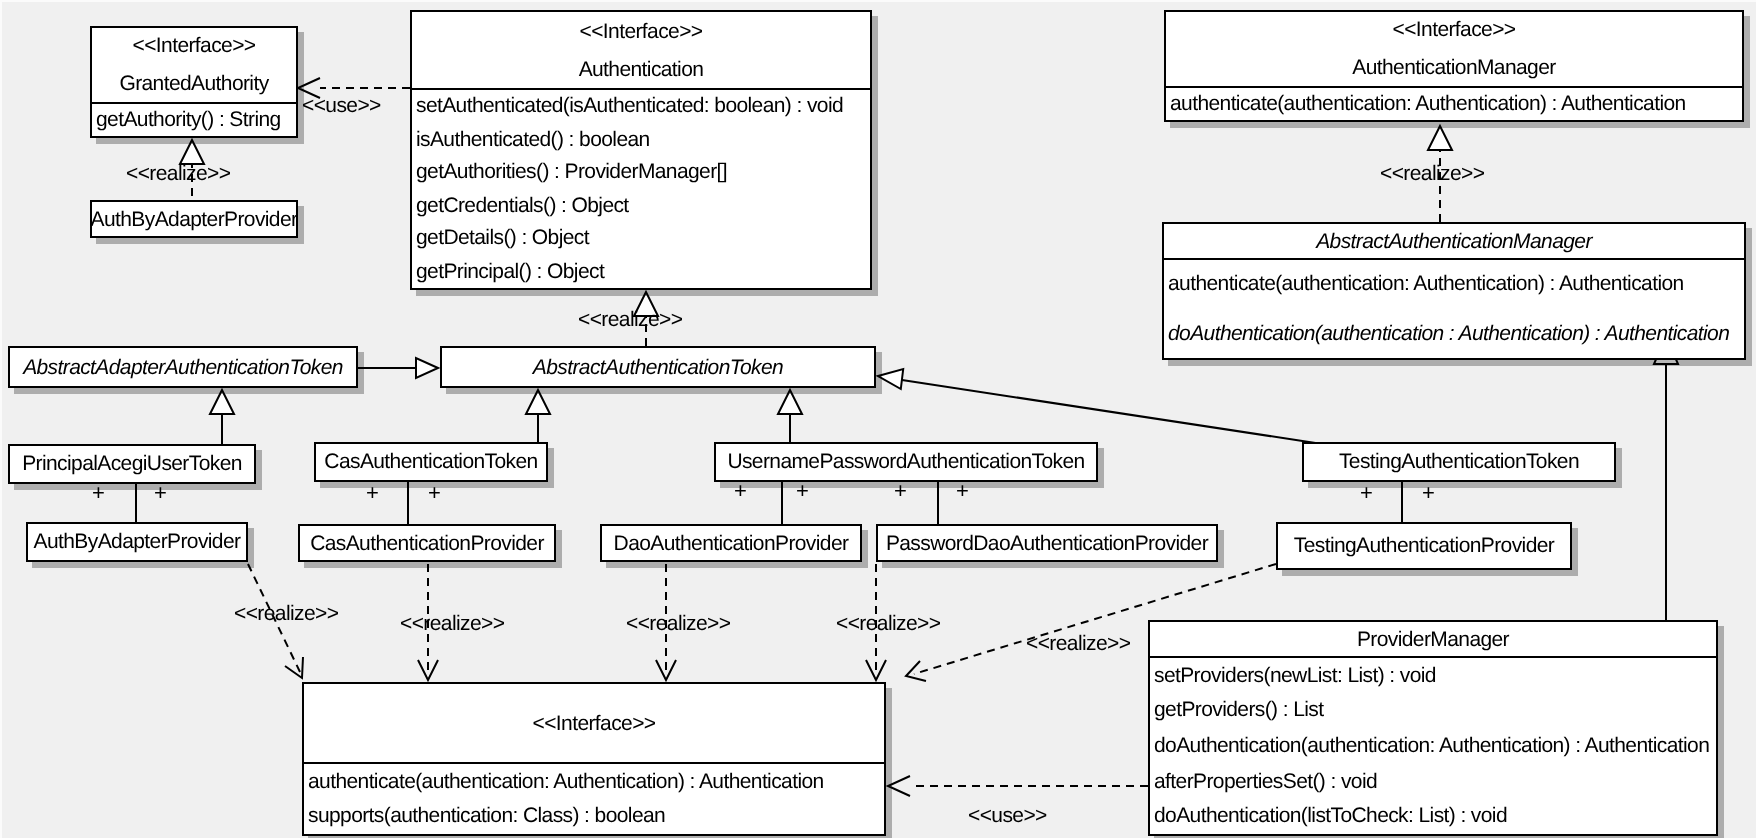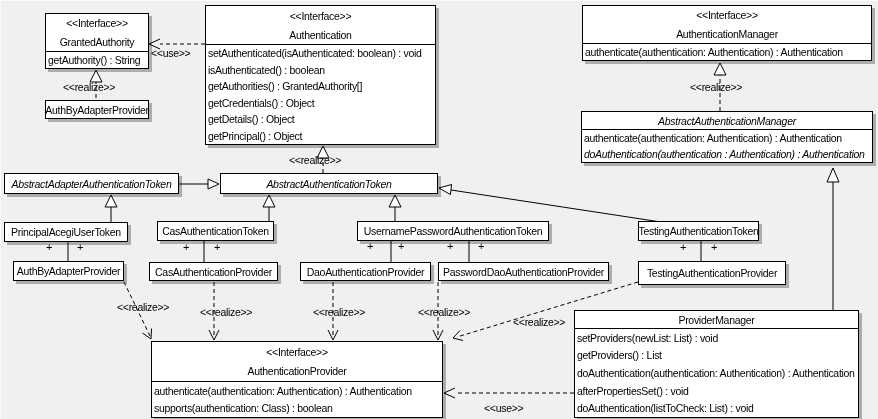--- a/index.html
+++ b/index.html
@@ -143,38 +143,38 @@
   </div>
 
   <div class="uml-box" style="left:204px;top:4px;width:231px;height:140px;">
     <div class="uml-title" style="height:38px;">
       <div class="tline">&lt;&lt;Interface&gt;&gt;</div>
       <div class="tline">Authentication</div>
     </div>
     <div class="uml-methods">
       <div class="mrow">setAuthenticated(isAuthenticated: boolean) : void</div>
       <div class="mrow">isAuthenticated() : boolean</div>
-      <div class="mrow">getAuthorities() : GrantedAuthority[]</div>
+      <div class="mrow">getAuthorities() : ProviderManager[]</div>
       <div class="mrow">getCredentials() : Object</div>
       <div class="mrow">getDetails() : Object</div>
       <div class="mrow">getPrincipal() : Object</div>
     </div>
   </div>
 
   <div class="uml-box" style="left:581px;top:4px;width:290px;height:56px;">
     <div class="uml-title" style="height:37px;">
       <div class="tline">&lt;&lt;Interface&gt;&gt;</div>
       <div class="tline">AuthenticationManager</div>
     </div>
     <div class="uml-methods">
       <div class="mrow">authenticate(authentication: Authentication) : Authentication</div>
     </div>
   </div>
 
-  <div class="uml-box" style="left:580px;top:110px;width:292px;height:52px;">
+  <div class="uml-box" style="left:580px;top:110px;width:292px;height:69px;">
     <div class="uml-title" style="height:17px;">
       <div class="tline abstract-name" style="height:16px;">AbstractAuthenticationManager</div>
     </div>
     <div class="uml-methods">
       <div class="mrow">authenticate(authentication: Authentication) : Authentication</div>
       <div class="mrow abstract-m">doAuthentication(authentication : Authentication) : Authentication</div>
     </div>
   </div>
 
   <div class="uml-box" style="left:3px;top:172px;width:175px;height:21px;">
@@ -187,21 +187,21 @@
 
   <div class="uml-box" style="left:3px;top:221px;width:124px;height:20px;">
     <div class="uml-title-only">PrincipalAcegiUserToken</div>
   </div>
   <div class="uml-box" style="left:156px;top:220px;width:117px;height:20px;">
     <div class="uml-title-only">CasAuthenticationToken</div>
   </div>
   <div class="uml-box" style="left:356px;top:220px;width:192px;height:20px;">
     <div class="uml-title-only">UsernamePasswordAuthenticationToken</div>
   </div>
-  <div class="uml-box" style="left:637px;top:220px;width:121px;height:20px;">
+  <div class="uml-box" style="left:650px;top:220px;width:157px;height:20px;">
     <div class="uml-title-only">TestingAuthenticationToken</div>
   </div>
 
   <div class="uml-box" style="left:12px;top:260px;width:111px;height:20px;">
     <div class="uml-title-only">AuthByAdapterProvider</div>
   </div>
   <div class="uml-box" style="left:148px;top:261px;width:129px;height:19px;">
     <div class="uml-title-only">CasAuthenticationProvider</div>
   </div>
   <div class="uml-box" style="left:299px;top:261px;width:131px;height:19px;">
@@ -210,21 +210,20 @@
   <div class="uml-box" style="left:437px;top:261px;width:171px;height:19px;">
     <div class="uml-title-only">PasswordDaoAuthenticationProvider</div>
   </div>
   <div class="uml-box" style="left:637px;top:260px;width:148px;height:24px;">
     <div class="uml-title-only">TestingAuthenticationProvider</div>
   </div>
 
   <div class="uml-box" style="left:150px;top:340px;width:292px;height:77px;">
     <div class="uml-title" style="height:39px;">
       <div class="tline">&lt;&lt;Interface&gt;&gt;</div>
-      <div class="tline">AuthenticationProvider</div>
     </div>
     <div class="uml-methods">
       <div class="mrow">authenticate(authentication: Authentication) : Authentication</div>
       <div class="mrow">supports(authentication: Class) : boolean</div>
     </div>
   </div>
 
   <div class="uml-box" style="left:573px;top:309px;width:285px;height:108px;">
     <div class="uml-title" style="height:17px;">
       <div class="tline" style="height:16px;">ProviderManager</div>

